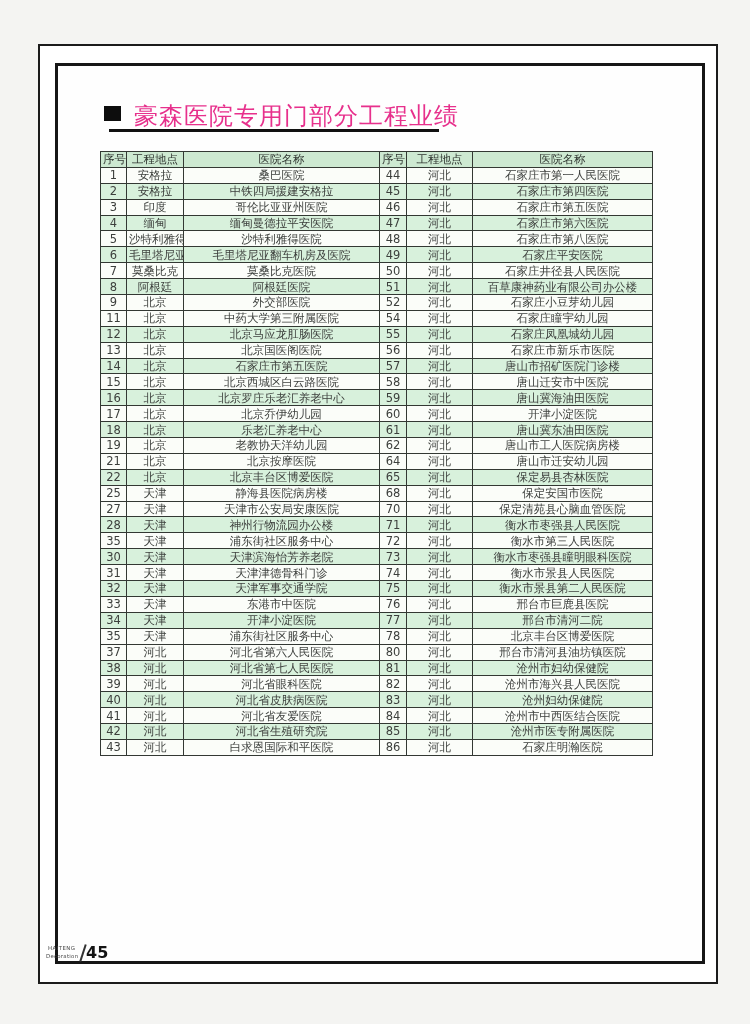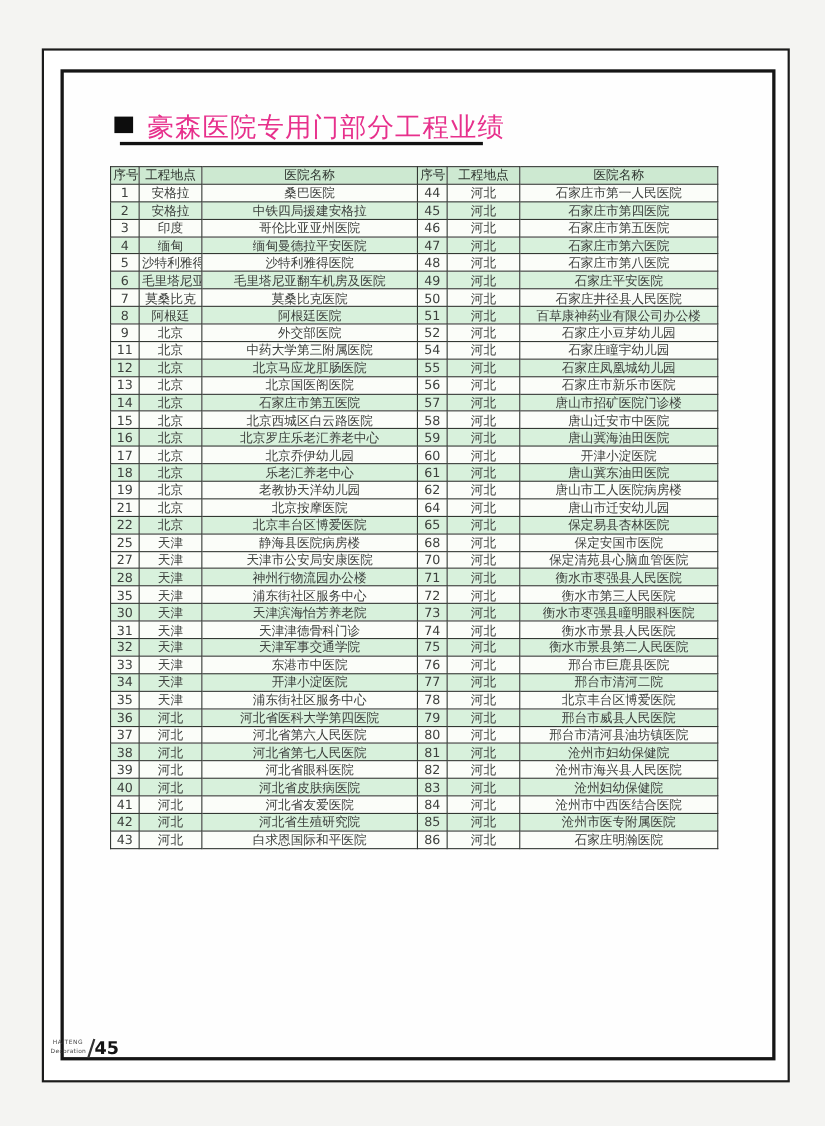--- a/index.html
+++ b/index.html
@@ -332,28 +332,20 @@
         <td>邢台市清河二院</td>
       </tr>
       <tr class="row-white">
         <td>35</td>
         <td>天津</td>
         <td>浦东街社区服务中心</td>
         <td>78</td>
         <td>河北</td>
         <td>北京丰台区博爱医院</td>
       </tr>
-      <tr class="row-green">
-        <td>36</td>
-        <td>河北</td>
-        <td>河北省医科大学第四医院</td>
-        <td>79</td>
-        <td>河北</td>
-        <td>邢台市威县人民医院</td>
-      </tr>
       <tr class="row-white">
         <td>37</td>
         <td>河北</td>
         <td>河北省第六人民医院</td>
         <td>80</td>
         <td>河北</td>
         <td>邢台市清河县油坊镇医院</td>
       </tr>
       <tr class="row-green">
         <td>38</td>

